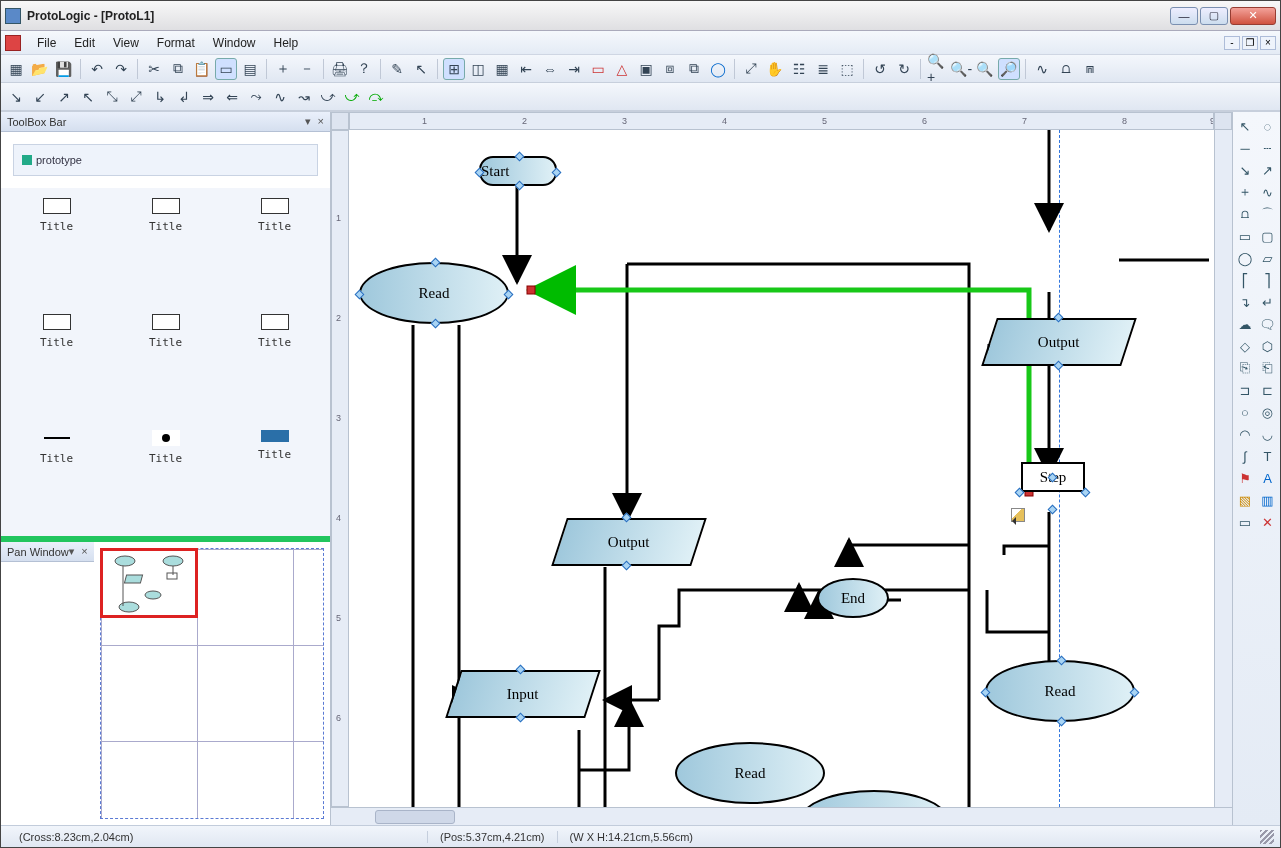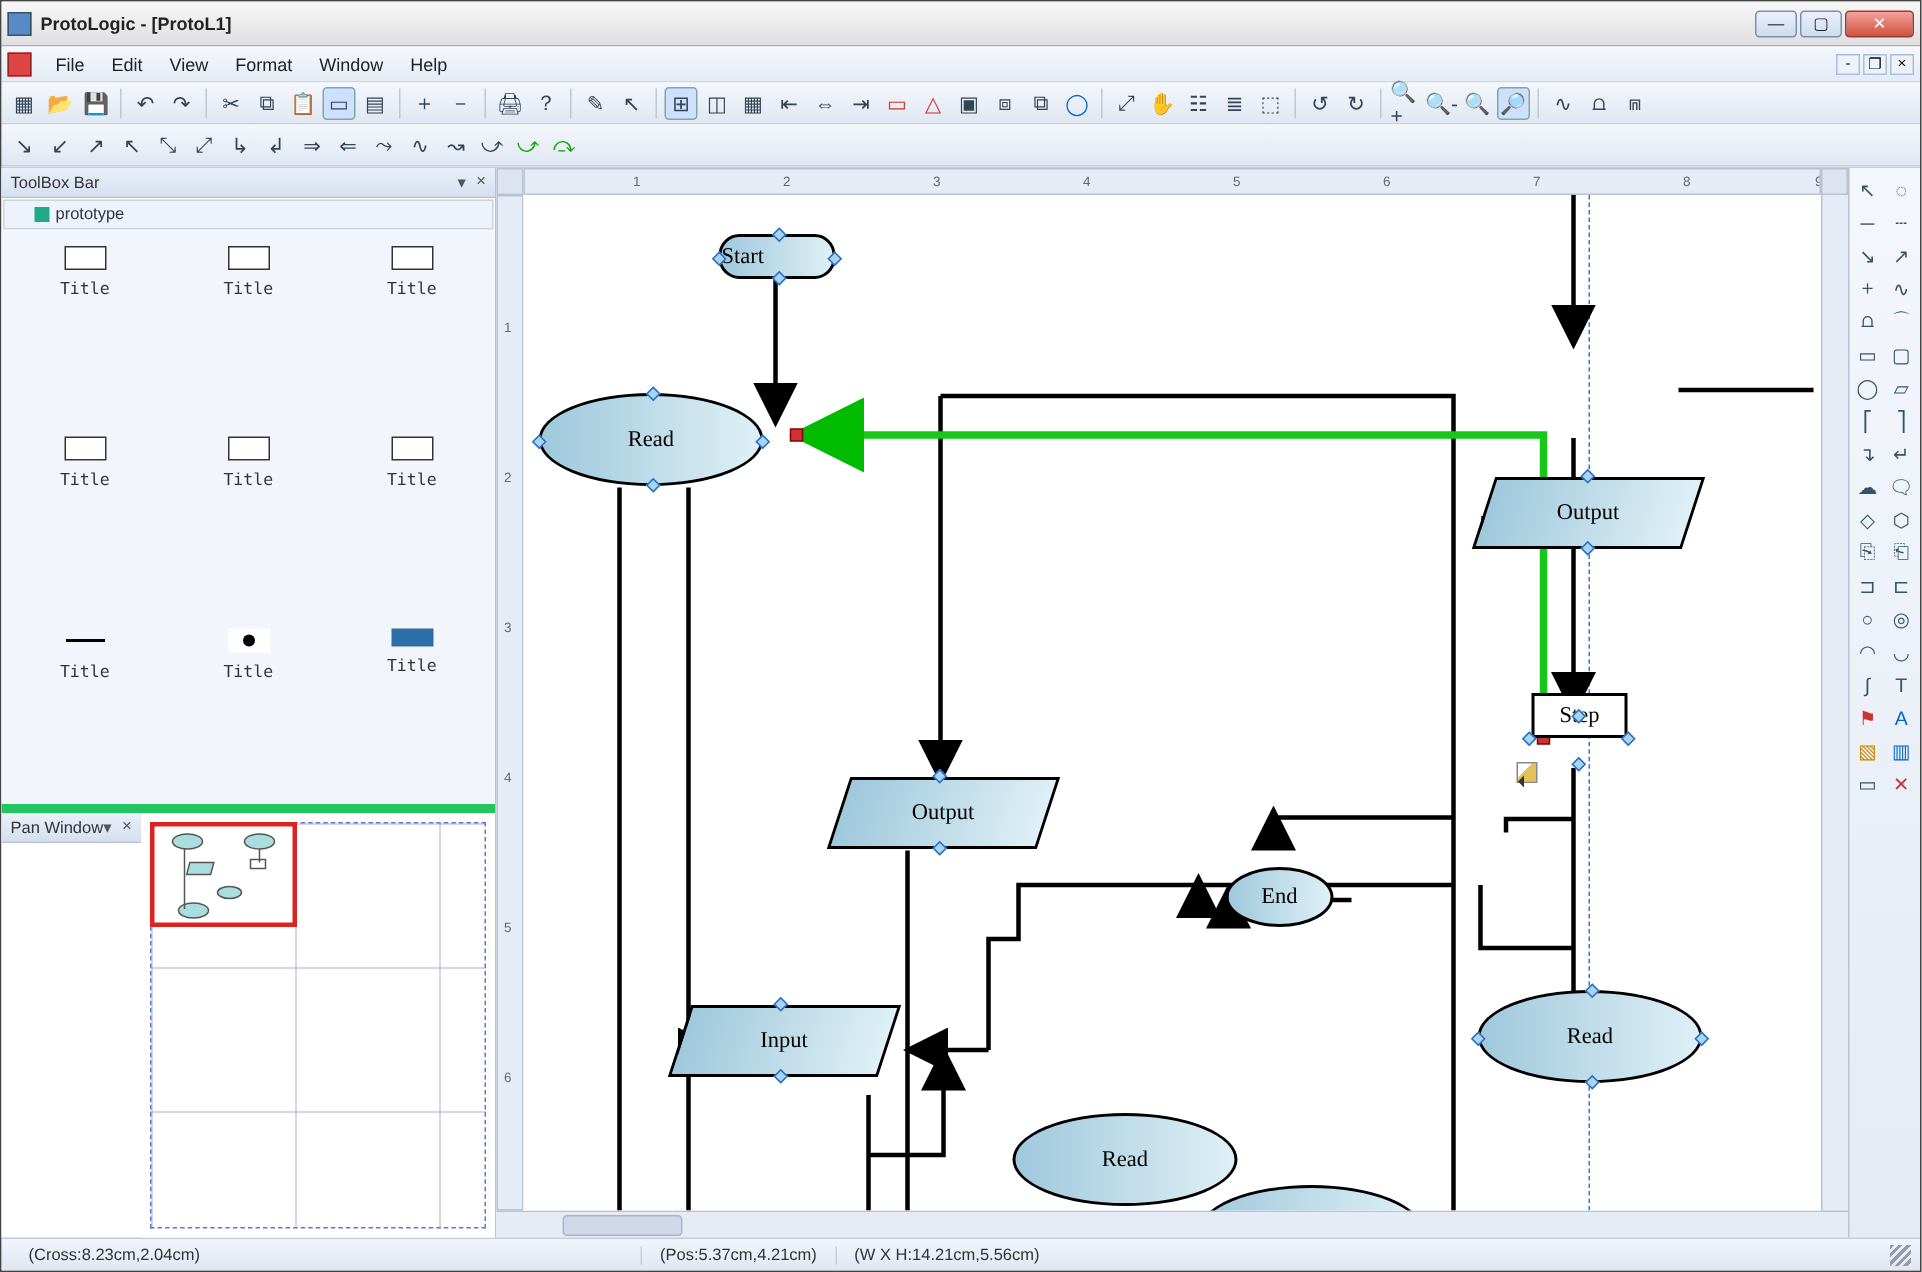--- a/index.html
+++ b/index.html
@@ -89,22 +89,22 @@
   }
   .panel-hdr .xbtns{margin-left:auto;display:flex;gap:2px;color:#555;}
   .toolbox {
     flex:3;
     min-height:0;
     background:#fff;
     display:flex;flex-direction:column;
     border-bottom:6px solid #22c55e;
   }
   .toolbox-section-hdr {
-    height:20px;background:#eef3fb;border:1px solid #c9d3e3;margin:1px;
-    display:flex;align-items:center;padding:0 20px;font-size:11px;color:#334; gap:4px;
+    height:32px;background:#eef3fb;border:1px solid #c9d3e3;margin:12px;
+    display:flex;align-items:center;padding:0 8px;font-size:11px;color:#334; gap:4px;
   }
   .toolbox-body {
     flex:1; overflow:auto;
     background:#f2f5fb;
     padding:10px 4px;
     display:grid; grid-template-columns:repeat(3,1fr); gap:20px 6px;
   }
   .palette-item { display:flex;flex-direction:column;align-items:center;gap:6px;font-family:monospace;font-size:11px;color:#333; }
   .palette-item .shape { width:28px;height:16px;border:1px solid #333;background:#fff;position:relative; }
   .palette-item .shape.dot::after{content:"";width:8px;height:8px;background:#000;border-radius:50%;position:absolute;left:10px;top:4px;}

